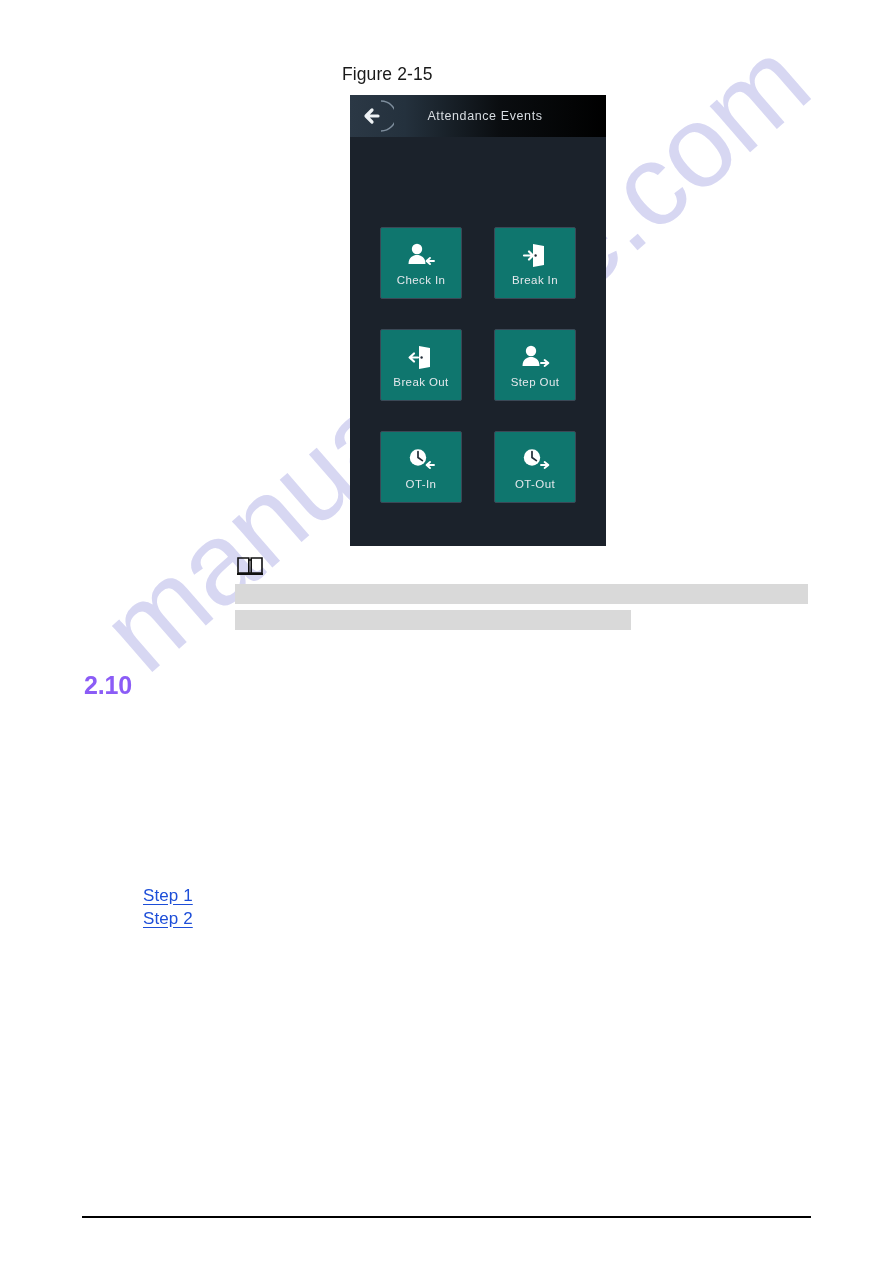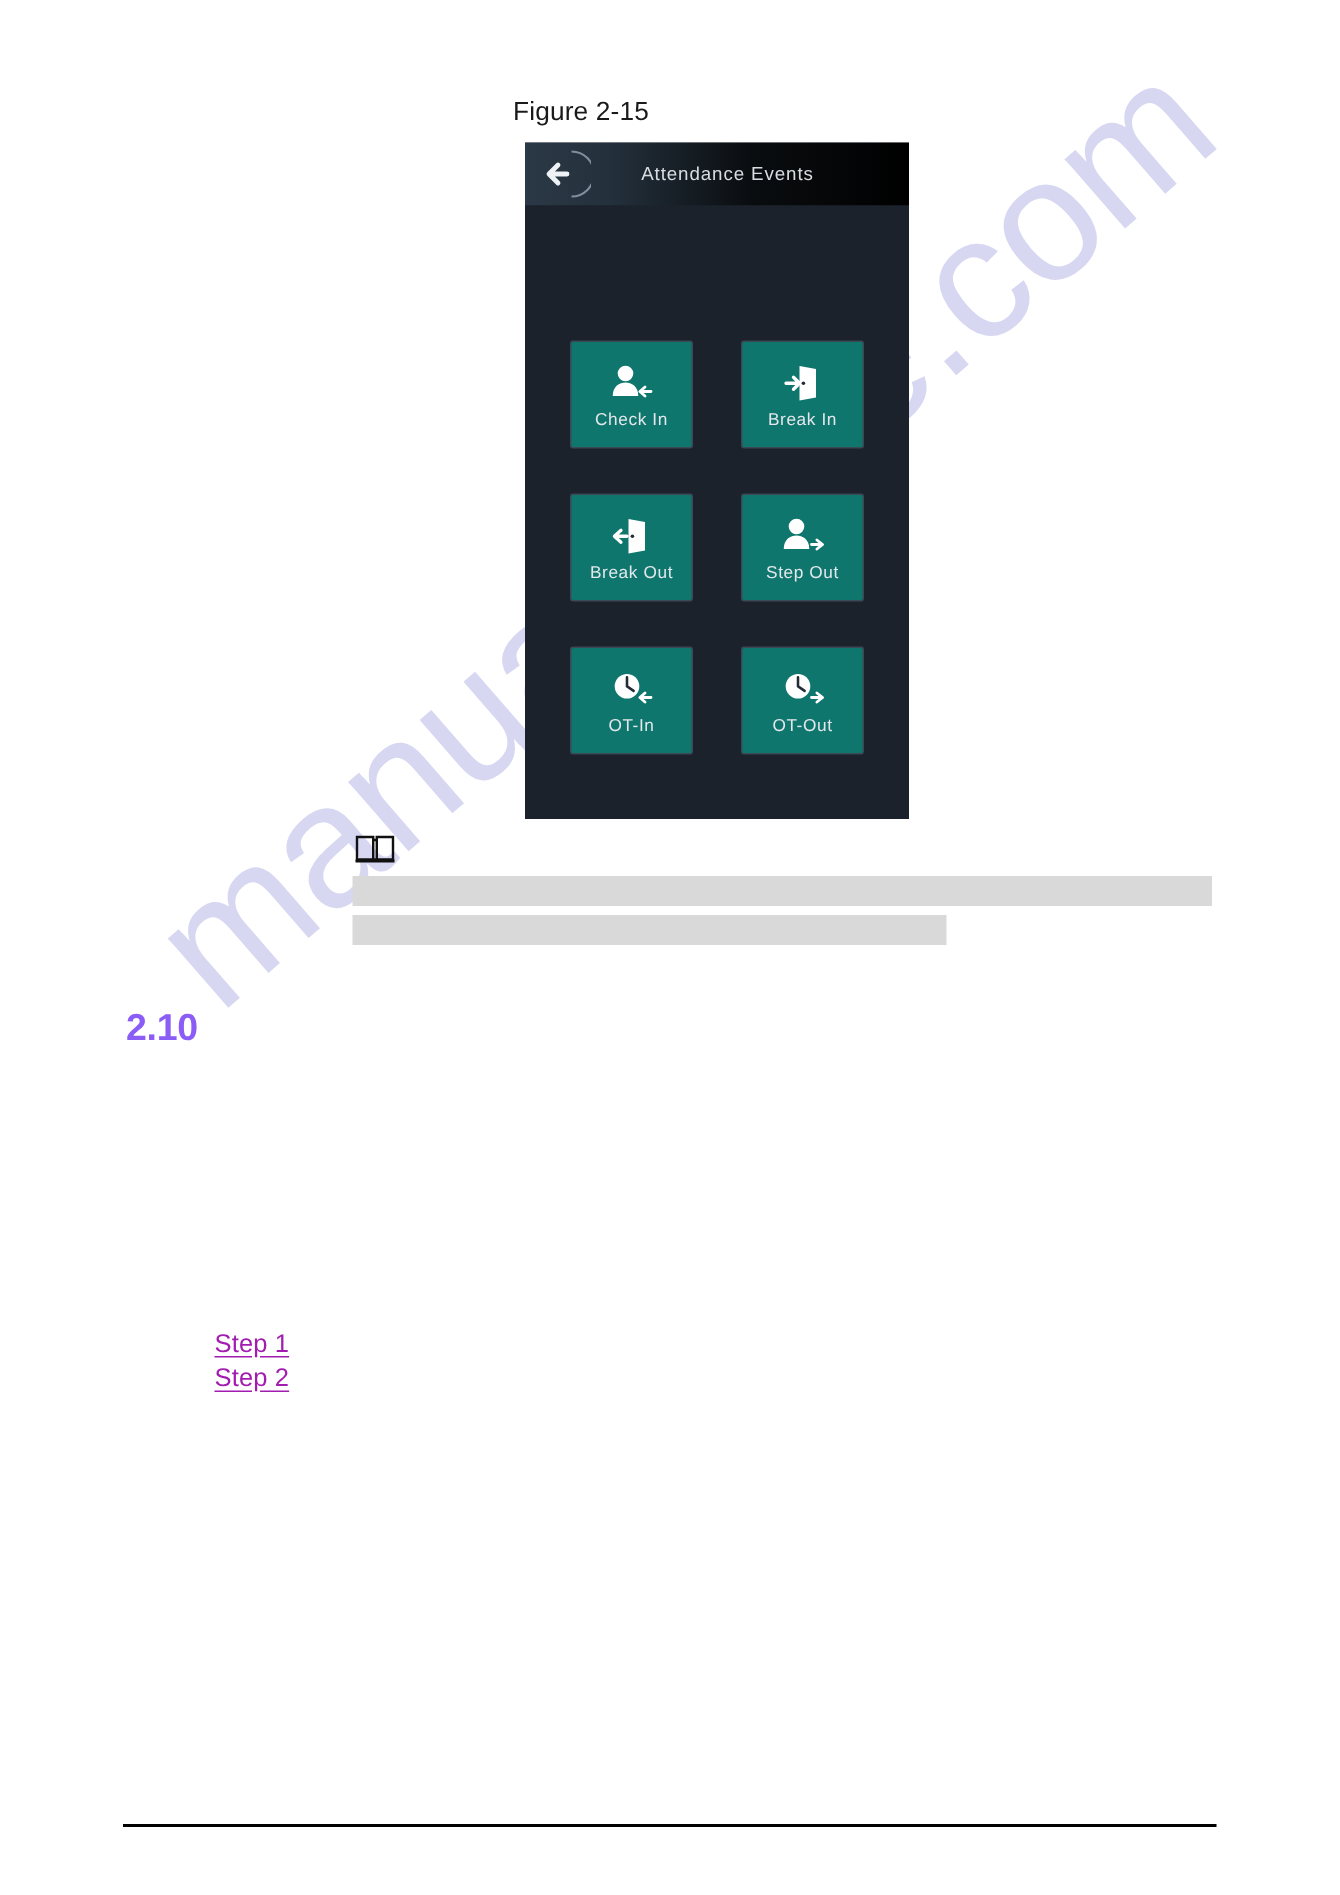--- a/index.html
+++ b/index.html
@@ -165,21 +165,21 @@
     color: #8b5cf6;
     letter-spacing: -0.2px;
     z-index: 10;
   }
 
   
   .step {
     position: absolute;
     left: 143px;
     font-size: 17px;
-    color: #a21caf;
+    color: #1d4ed8;
     text-decoration: underline;
     text-underline-offset: 3px;
     z-index: 10;
     letter-spacing: 0.1px;
   }
   .step-1 { top: 886px; }
   .step-2 { top: 909px; }
 
   
   .footer-rule {

